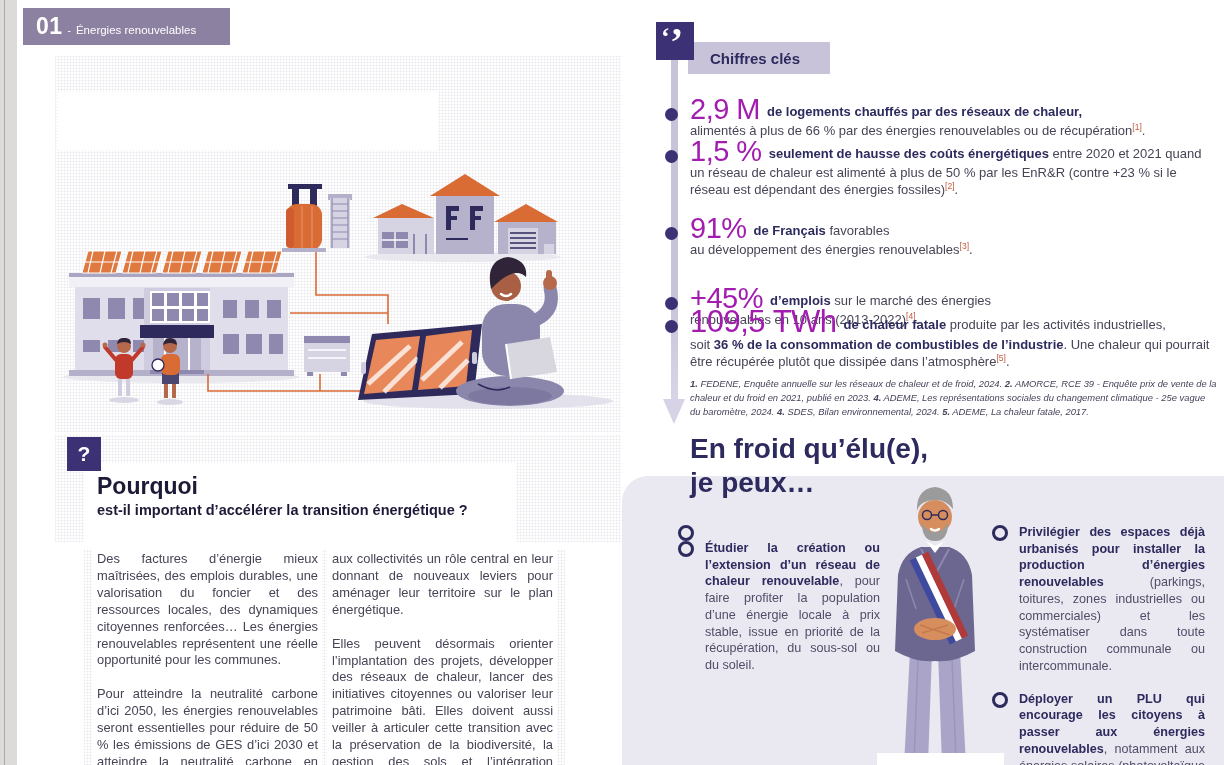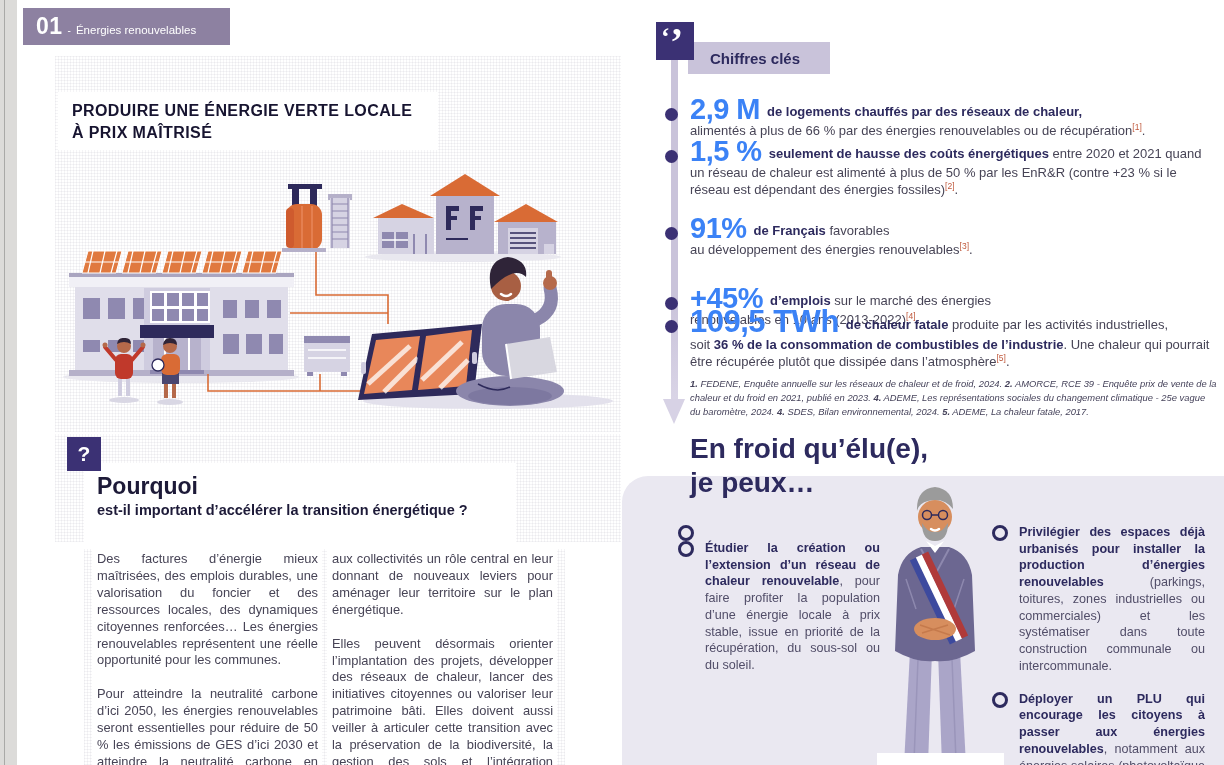--- a/index.html
+++ b/index.html
@@ -46,21 +46,21 @@
           font-weight:bold;font-size:15px;display:flex;align-items:center;
           padding-left:22px;box-sizing:border-box;z-index:3;}
   .kf-line{left:671px;top:60px;width:7px;height:340px;background:linear-gradient(#c9c3da 70%,#d9d4e6);}
   .kf-arrow{left:663px;top:399px;width:0;height:0;border-left:11px solid transparent;
             border-right:11px solid transparent;border-top:25px solid #d7d2e5;}
 
   .stat{position:absolute;left:690px;width:528px;}
   .stat .dot{position:absolute;left:-25px;top:12px;width:13px;height:13px;border-radius:50%;background:#3b3174;}
   .stat p{margin:0;font-size:13px;line-height:1.33;color:#474456;}
   .stat b{color:#2d2a5e;}
-  .stat-value{font-size:29px;font-weight:bold;color:#3b82f6;margin-right:7px;
+  .stat-value{font-size:29px;font-weight:normal;color:#a21caf;margin-right:7px;
               letter-spacing:-.5px;line-height:.9;vertical-align:-3px;white-space:nowrap;}
   .stat-value.big{font-size:31px;}
   .pre{white-space:pre-line;}
   sup.ref{color:#c05a3e;font-size:8.5px;}
 
   .fnotes{left:690px;top:377px;width:528px;font-size:9.4px;font-style:italic;color:#45425a;line-height:1.5;}
   .fn-num{font-weight:bold;}
 
   
   .elected-head{left:690px;top:432px;font-size:28px;font-weight:bold;color:#2d2a5e;line-height:1.2;z-index:3;}
@@ -91,24 +91,20 @@
   <div class="abs dots" style="left:84px;top:549px;width:481px;height:216px;"></div>
   <div class="abs whitebox" style="left:92px;top:549px;width:230px;height:216px;"></div>
   <div class="abs whitebox" style="left:327px;top:549px;width:230px;height:216px;"></div>
 
   <div class="abs banner">
     <span class="banner-num">01</span>
     <span class="banner-sep">-</span>
     <span class="banner-label">Énergies renouvelables</span>
   </div>
 
-  <div class="abs title">
-    <div>PRODUIRE UNE ÉNERGIE VERTE LOCALE</div>
-    <div>À PRIX MAÎTRISÉ</div>
-  </div>
 
   <svg class="abs" style="left:58px;top:148px;" width="562" height="284" viewBox="0 0 562 284">
     <ellipse cx="123" cy="229" rx="118" ry="6" fill="#e9e8ef"></ellipse>
     <ellipse cx="405" cy="109" rx="98" ry="5" fill="#e9e8ef"></ellipse>
     <ellipse cx="430" cy="253" rx="125" ry="8" fill="#e3e1ec"></ellipse>
 
     <g>
       <rect x="17" y="137" width="213" height="86" fill="#e0deea"></rect>
       <rect x="11" y="125" width="225" height="4" fill="#aaa5c0"></rect>
       <rect x="11" y="129" width="225" height="10" fill="#f1f0f6"></rect>

